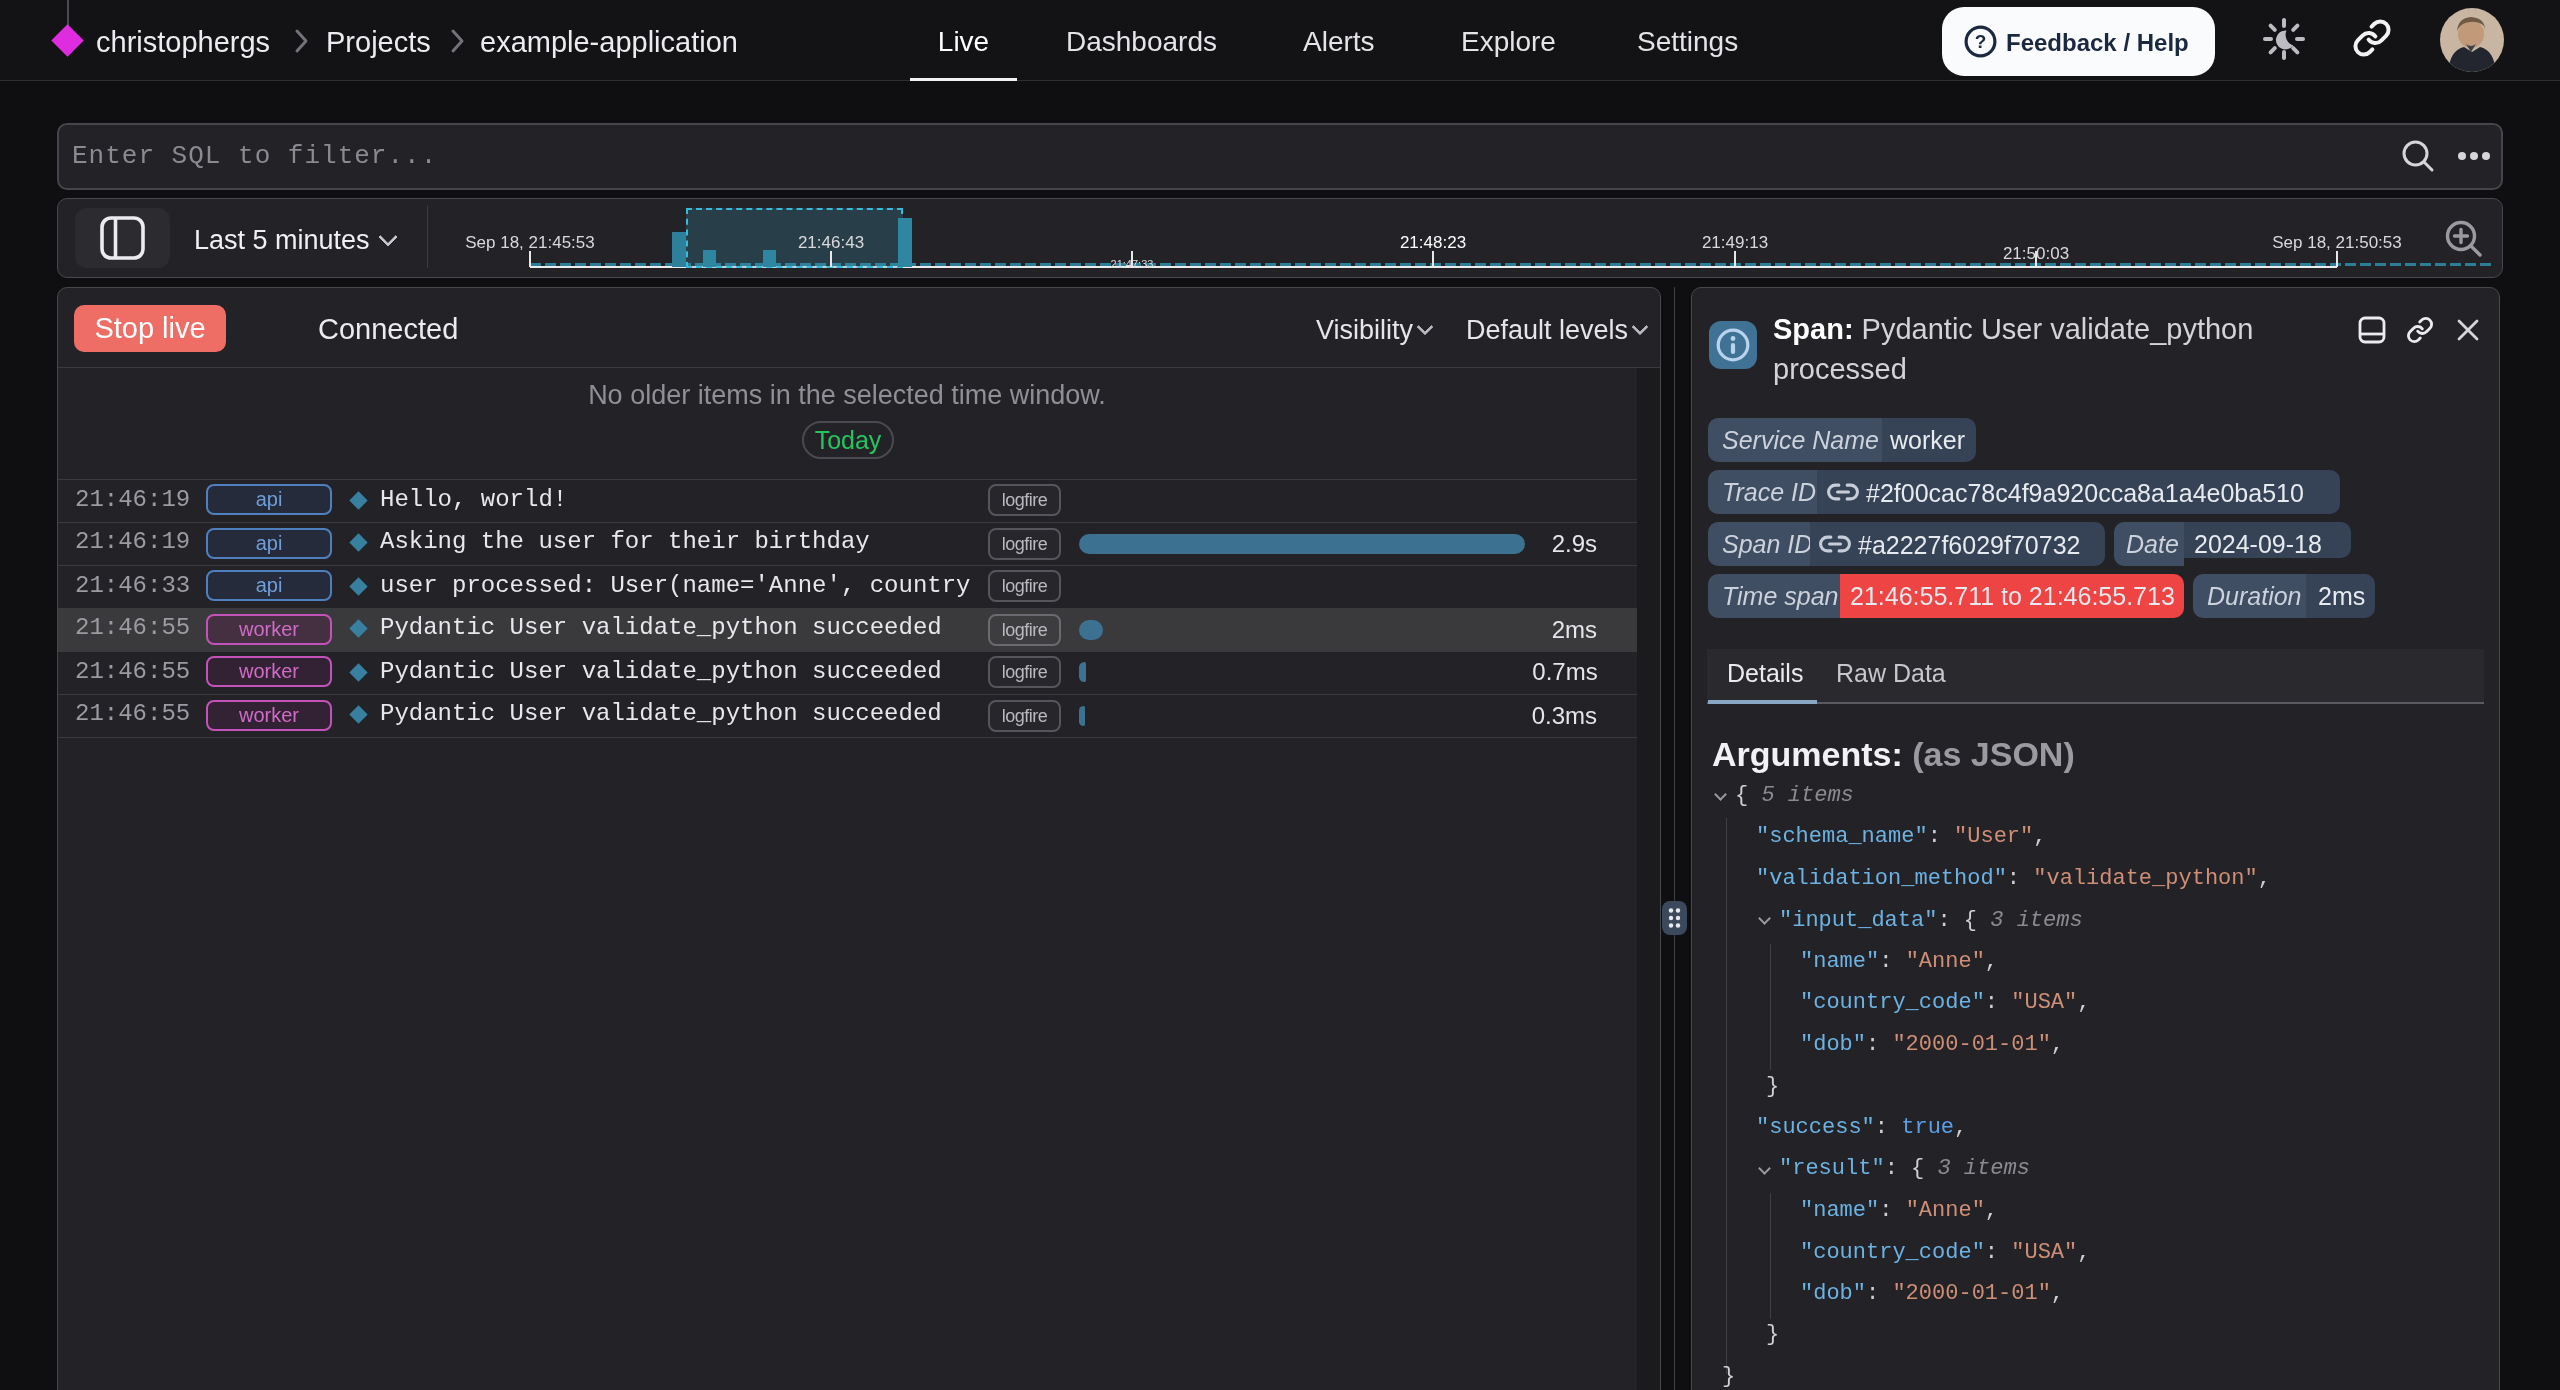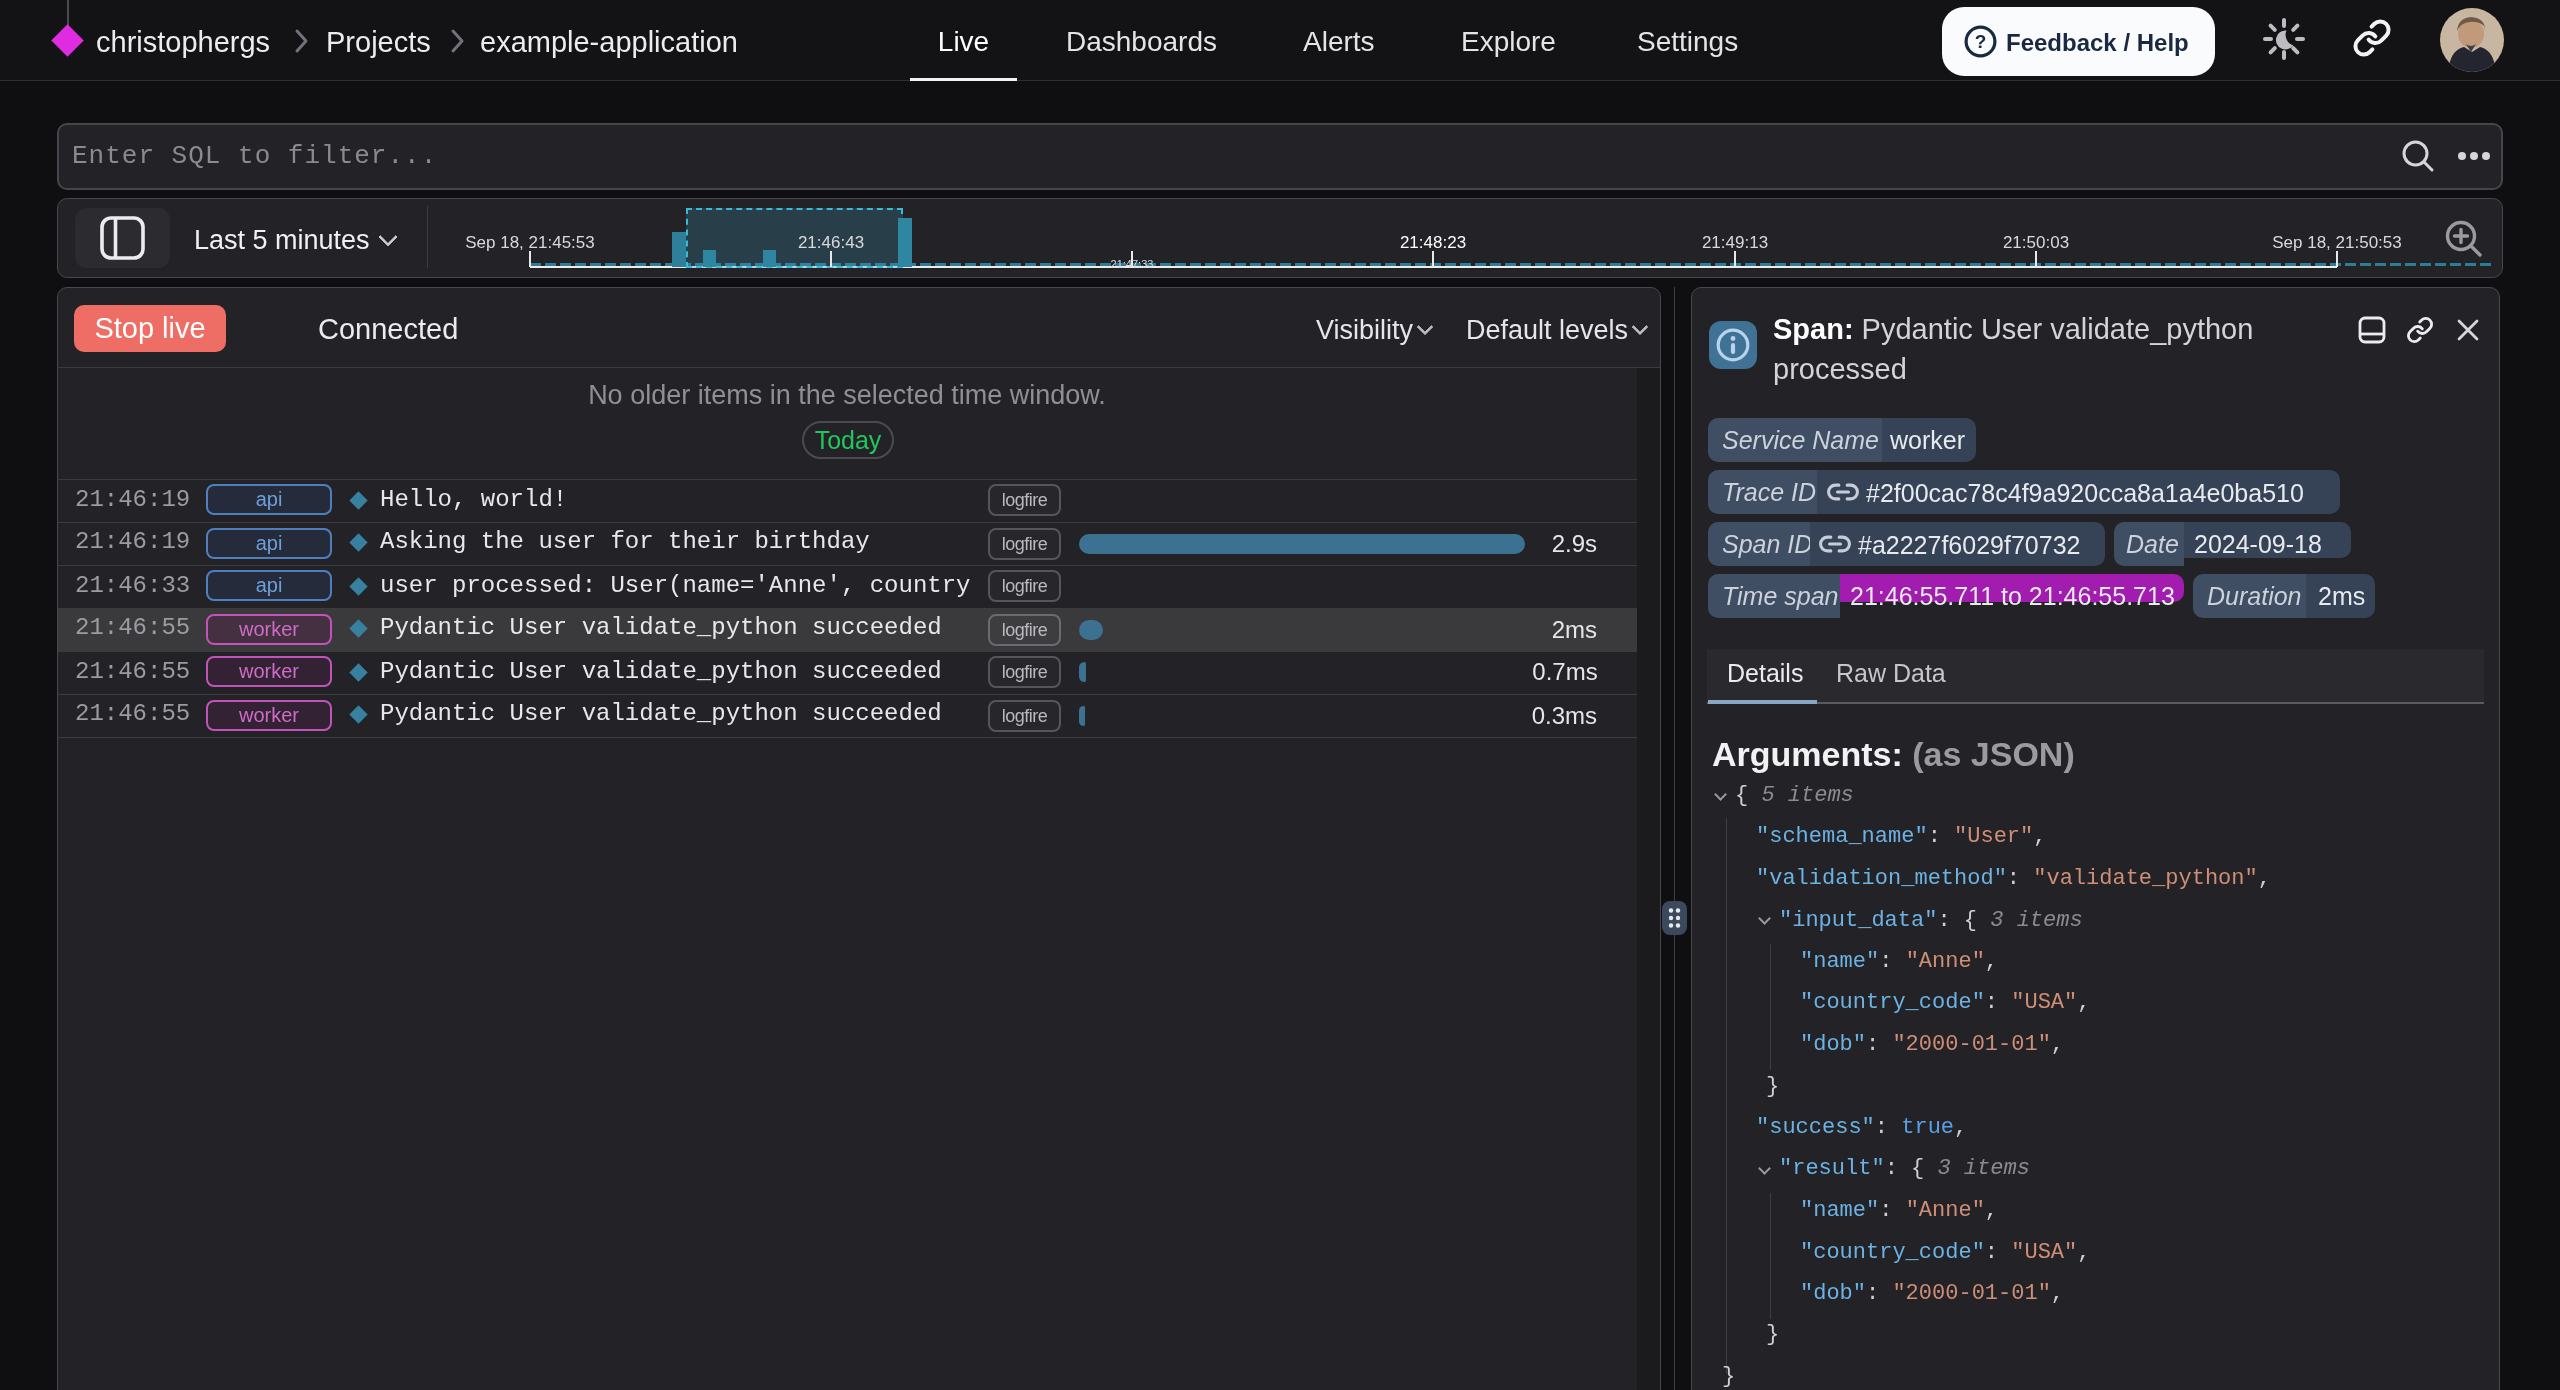--- a/index.html
+++ b/index.html
@@ -109,21 +109,21 @@
 <div class="abs" style="left:1131px;top:251px;width:2px;height:16px;background:#e8e8e8;"></div>
 <div class="abs" style="left:1432px;top:251px;width:2px;height:16px;background:#e8e8e8;"></div>
 <div class="abs" style="left:1734px;top:251px;width:2px;height:16px;background:#e8e8e8;"></div>
 <div class="abs" style="left:2035px;top:251px;width:2px;height:16px;background:#e8e8e8;"></div>
 <div class="abs" style="left:2336px;top:251px;width:2px;height:16px;background:#e8e8e8;"></div>
 <div class="abs" style="left:430px;top:233px;width:200px;text-align:center;font-size:17px;color:#d9d9dd;">Sep 18, 21:45:53</div>
 <div class="abs" style="left:731px;top:233px;width:200px;text-align:center;font-size:17px;color:#d9d9dd;">21:46:43</div>
 <div class="abs" style="left:1032px;top:233px;width:200px;text-align:center;font-size:11px;color:#d9d9dd;margin-top:25px;">21:47:33</div>
 <div class="abs" style="left:1333px;top:233px;width:200px;text-align:center;font-size:17px;color:#ffffff;">21:48:23</div>
 <div class="abs" style="left:1635px;top:233px;width:200px;text-align:center;font-size:17px;color:#d9d9dd;">21:49:13</div>
-<div class="abs" style="left:1936px;top:233px;width:200px;text-align:center;font-size:17px;color:#d9d9dd;">21:50:03</div>
+<div class="abs" style="left:1936px;top:244px;width:200px;text-align:center;font-size:17px;color:#d9d9dd;">21:50:03</div>
 <div class="abs" style="left:2237px;top:233px;width:200px;text-align:center;font-size:17px;color:#d9d9dd;">Sep 18, 21:50:53</div>
 
 <svg class="abs" style="left:2443px;top:218px;" width="42" height="42" viewBox="0 0 42 42" fill="none" stroke="#9a9aa0" stroke-width="3.4">
   <circle cx="18" cy="18" r="13.5"></circle>
     <line x1="28" y1="28" x2="37" y2="37" stroke-linecap="round"></line>
   <line x1="11.5" y1="18" x2="24.5" y2="18" stroke-linecap="round"></line>
     <line x1="18" y1="11.5" x2="18" y2="24.5" stroke-linecap="round"></line>
 </svg>
 
 <div class="card" style="left:57px;top:287px;width:1604px;height:1106px;border-radius:10px 10px 0 0;"></div>
@@ -237,21 +237,21 @@
 <svg class="abs" style="left:1818px;top:533px;" width="34" height="22" viewBox="0 0 24 16" fill="none" stroke="#c6cdd8" stroke-width="2.2" stroke-linecap="round">
   <path d="M9 3H6.5a5 5 0 0 0 0 10H9"></path>
     <path d="M15 3h2.5a5 5 0 0 1 0 10H15"></path>
     <line x1="8" y1="8" x2="16" y2="8"></line>
 </svg>
 <div class="abs" style="left:1858px;top:531px;font-size:25px;color:#e7eaee;">#a2227f6029f70732</div>
 <div class="abs" style="left:2114px;top:522px;width:70px;height:44px;background:#404e63;border-radius:10px 0 0 10px;line-height:44px;font-size:25px;white-space:nowrap;font-style:italic;color:#ccd2dc;padding-left:12px;">Date</div>
 <div class="abs" style="left:2184px;top:522px;width:167px;height:36px;background:#364357;border-radius:0 10px 10px 0;line-height:44px;font-size:25px;white-space:nowrap;color:#e7eaee;padding-left:10px;">2024-09-18</div>
 
 <div class="abs" style="left:1708px;top:574px;width:132px;height:44px;background:#404e63;border-radius:10px 0 0 10px;line-height:44px;font-size:25px;white-space:nowrap;font-style:italic;color:#ccd2dc;padding-left:14px;">Time span</div>
-<div class="abs" style="left:1840px;top:574px;width:344px;height:28px;background:#a21caf;border-radius:0 10px 10px 0;line-height:44px;font-size:25px;white-space:nowrap;color:#e7eaee;padding-left:10px;">21:46:55.711 to 21:46:55.713</div>
+<div class="abs" style="left:1840px;top:574px;width:344px;height:44px;background:#ef4444;border-radius:0 10px 10px 0;line-height:44px;font-size:25px;white-space:nowrap;color:#e7eaee;padding-left:10px;">21:46:55.711 to 21:46:55.713</div>
 <div class="abs" style="left:2193px;top:574px;width:113px;height:44px;background:#404e63;border-radius:10px 0 0 10px;line-height:44px;font-size:25px;white-space:nowrap;font-style:italic;color:#ccd2dc;padding-left:14px;">Duration</div>
 <div class="abs" style="left:2306px;top:574px;width:69px;height:44px;background:#364357;border-radius:0 10px 10px 0;line-height:44px;font-size:25px;white-space:nowrap;color:#e7eaee;padding-left:12px;">2ms</div>
 
 <div class="abs" style="left:1707px;top:649px;width:777px;height:55px;background:#2a2a2e;border-bottom:2px solid #5a5a60;"></div>
 <div class="abs" style="left:1727px;top:659px;font-size:25px;color:#ececf0;">Details</div>
 <div class="abs" style="left:1836px;top:659px;font-size:25px;color:#c6c6cc;">Raw Data</div>
 <div class="abs" style="left:1708px;top:700px;width:109px;height:4px;background:#87a7c3;"></div>
 
 <div class="abs" style="left:1712px;top:735px;font-size:34px;font-weight:bold;color:#f2f2f4;">Arguments: <span style="color:#9a9aa0;">(as JSON)</span></div>
 

